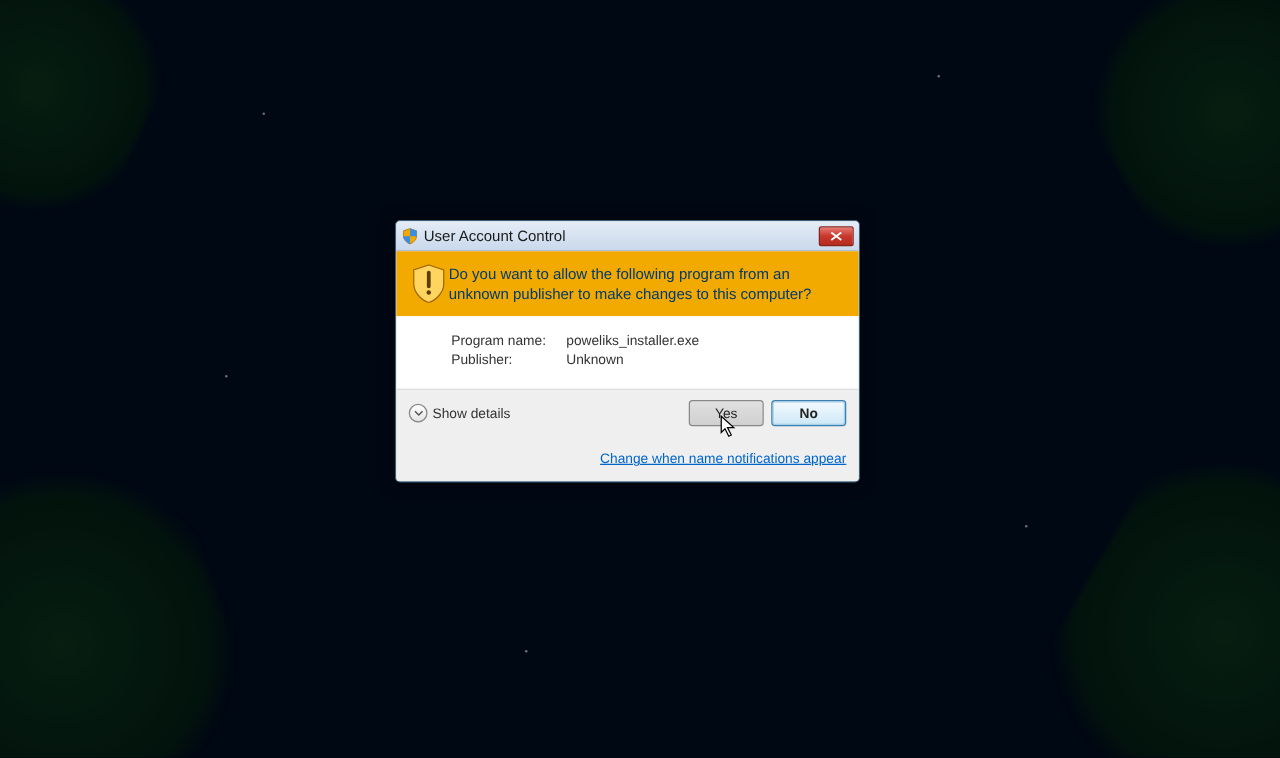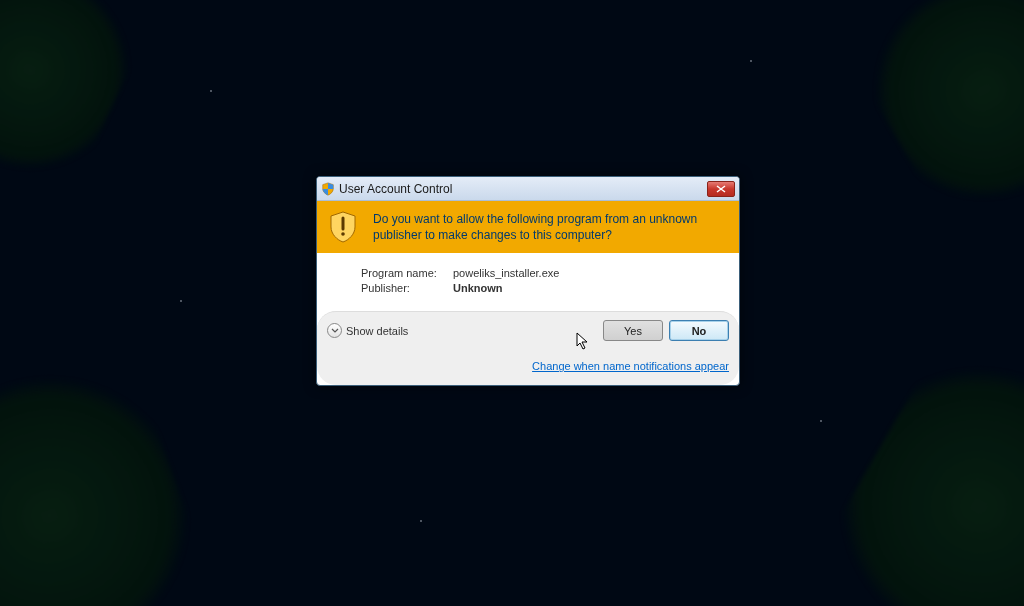--- a/index.html
+++ b/index.html
@@ -17,21 +17,21 @@
     .palm.tr { top: -30px; right: -60px; width: 200px; height: 240px; transform: rotate(-30deg); }
     .palm.bl { bottom: -60px; left: -80px; width: 260px; height: 300px; transform: rotate(-20deg); }
     .palm.br { bottom: -60px; right: -70px; width: 230px; height: 320px; transform: rotate(30deg); }
     
     .star { position: absolute; width: 2px; height: 2px; background: #cfd8e6; border-radius: 50%; opacity: 0.5; }
 
     .dialog {
       position: absolute;
       top: 176px;
       left: 316px;
-      width: 424px;
+      width: 372px;
       background: #fff;
       border: 1px solid #3b5f7a;
       box-shadow: 0 0 12px rgba(0,0,0,0.6);
       border-radius: 4px;
       overflow: hidden;
     }
     .titlebar {
       height: 24px;
       background: linear-gradient(to bottom, #e4ecf7 0%, #cad9ec 100%);
       display: flex;
@@ -47,38 +47,37 @@
       border: 1px solid #8a231a;
       border-radius: 2px;
       display: flex; align-items: center; justify-content: center;
       color: #fff; font-size: 10px; font-weight: bold;
       cursor: pointer;
     }
     .banner {
       background: #f2a900;
       padding: 10px 12px;
       display: flex;
-      gap: 16px;
+      gap: 2px;
       align-items: flex-start;
     }
     .shield-large { width: 28px; height: 32px; flex-shrink: 0; }
     .banner-text { color: #003a6d; font-size: 12px; line-height: 1.35; }
     .details {
       background: #fff;
       padding: 14px 28px 14px 44px;
     }
     .detail-row { display: flex; margin-bottom: 3px; font-size: 11px; color: #333; }
     .detail-label { width: 92px; }
     .detail-value {}
-    .detail-value.bold { font-weight: bold; text-align: center; }
+    .detail-value.bold { font-weight: normal; text-align: center; }
     .footer {
       background: #efefef;
       border-top: 1px solid #ddd;
       padding: 8px 10px 12px 10px;
-      border-radius: 19px;
     }
     .footer-top { display: flex; align-items: center; }
     .show-details {
       display: flex; align-items: center; gap: 4px;
       font-size: 11px; color: #333; cursor: pointer;
     }
     .chev-circle {
       width: 15px; height: 15px; border-radius: 50%;
       border: 1px solid #888;
       background: linear-gradient(to bottom, #fff, #e4e4e4);

